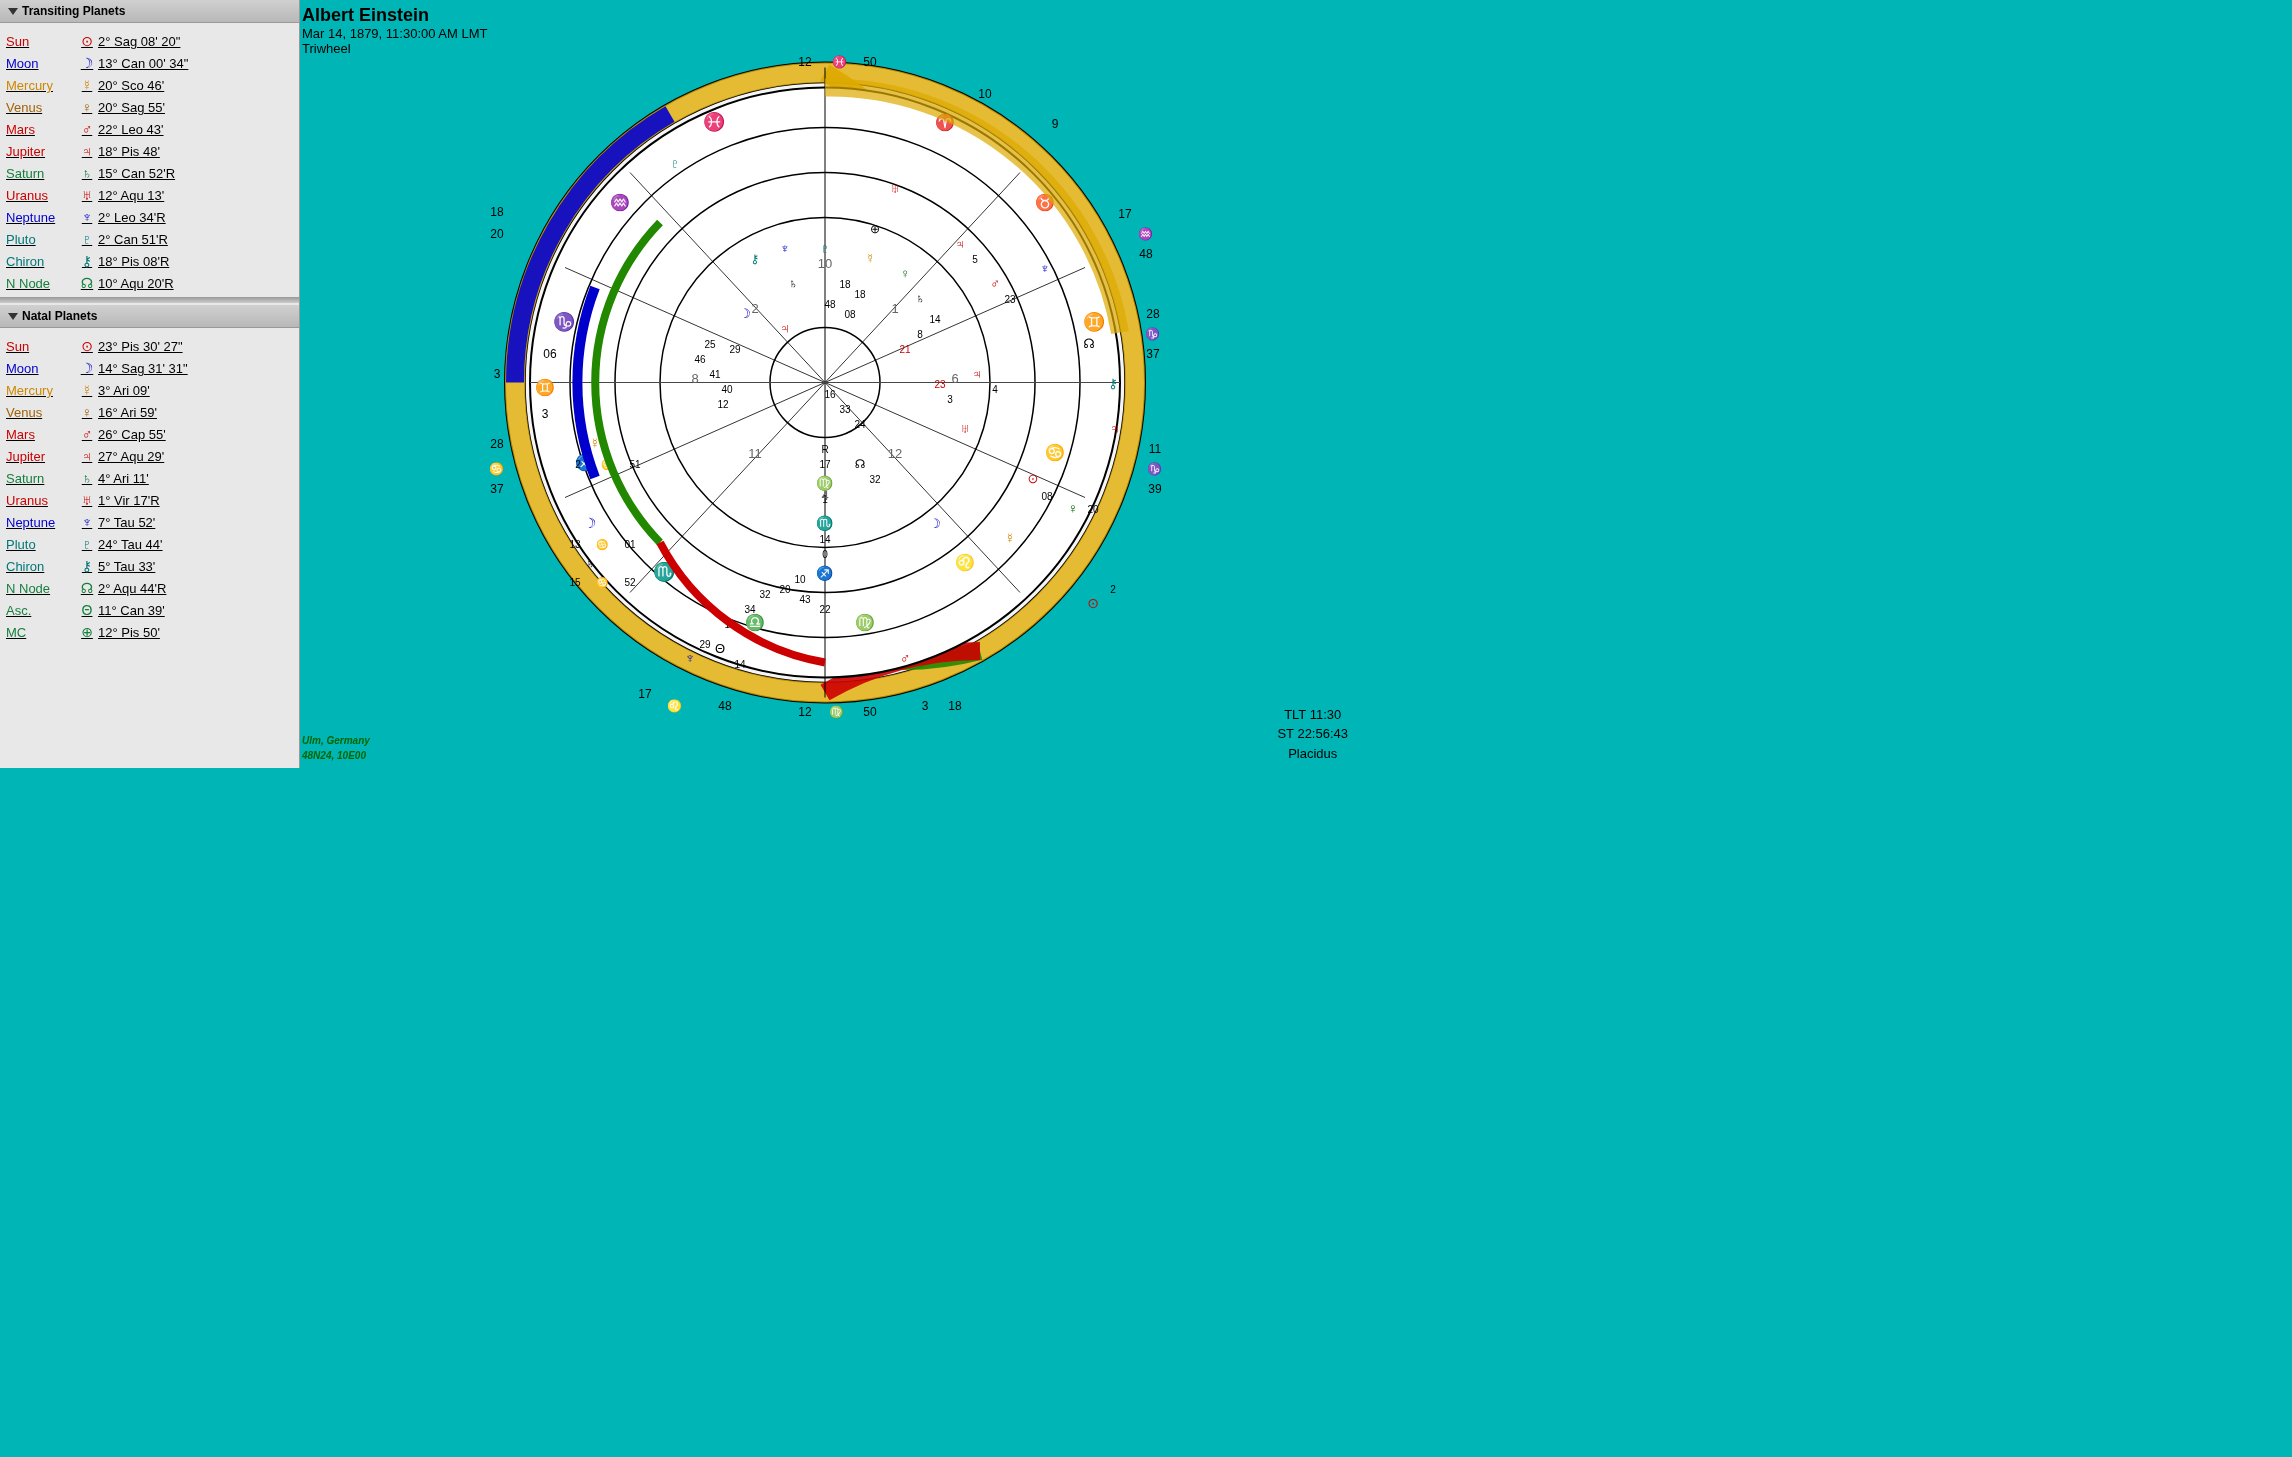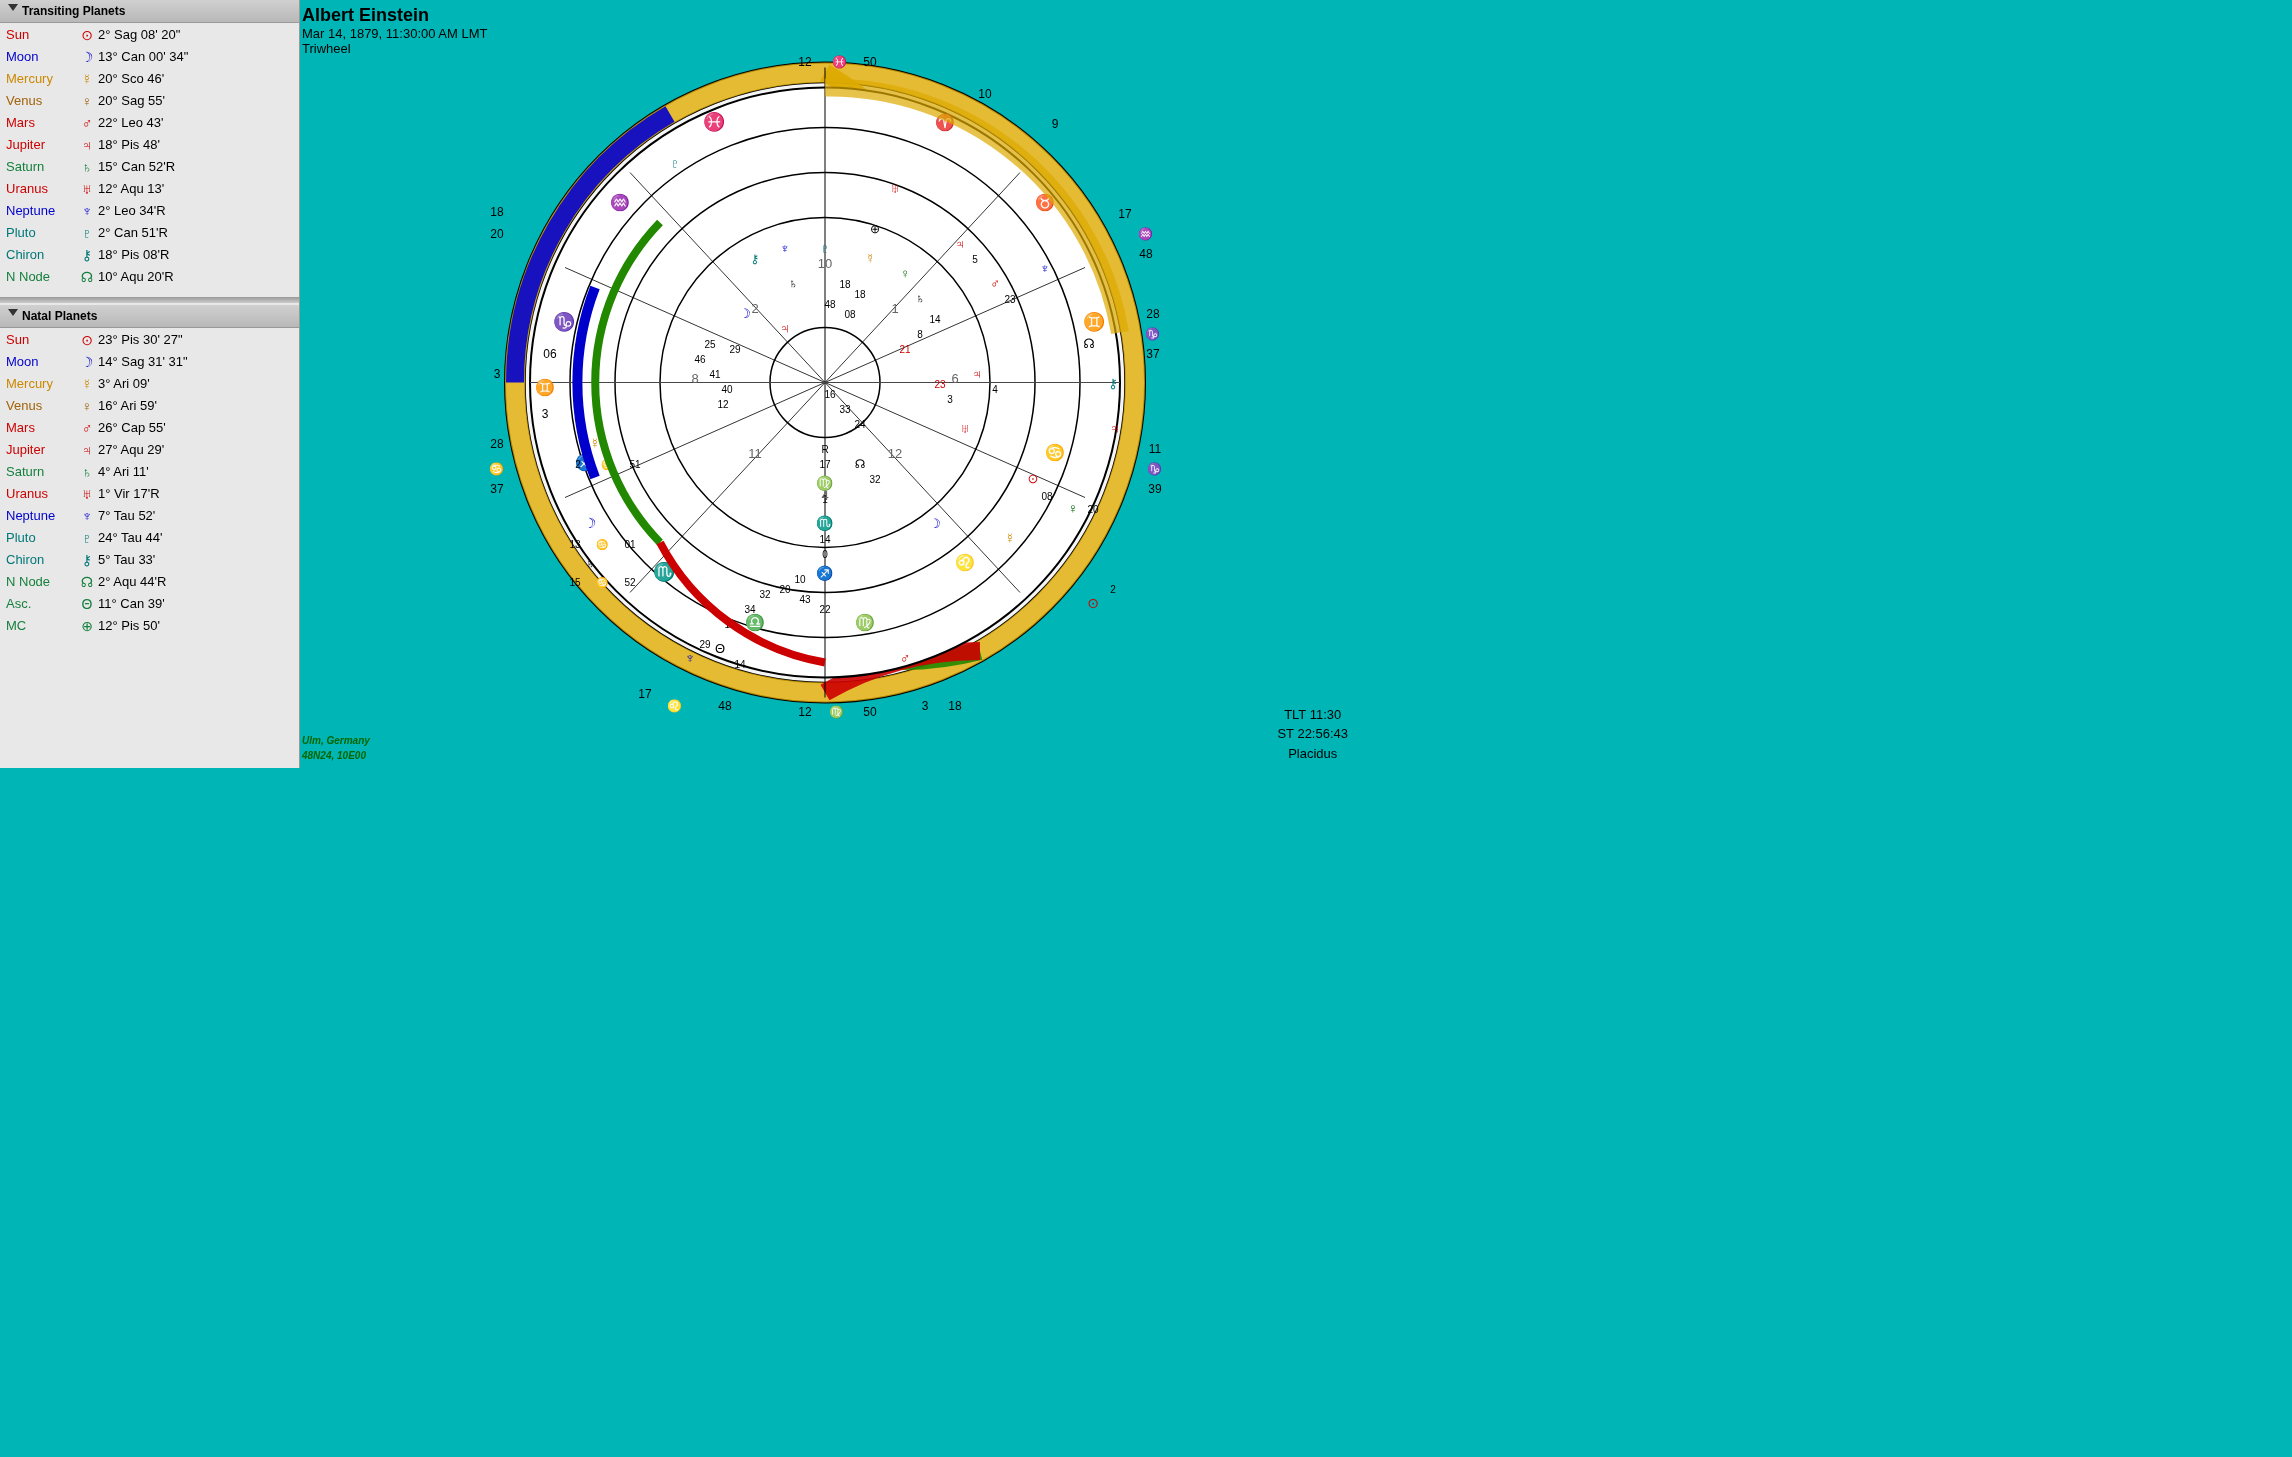--- a/index.html
+++ b/index.html
@@ -23,41 +23,43 @@
       border-right: 1px solid #999;
     }
 
     .panel-header {
       background: linear-gradient(to bottom, #d0d0d0, #b8b8b8);
       border-bottom: 1px solid #999;
       padding: 4px 8px;
       font-weight: bold;
       font-size: 12px;
       display: flex;
+      align-items: center;
       gap: 4px;
     }
 
     .triangle-down {
       width: 0; height: 0;
       border-left: 5px solid transparent;
       border-right: 5px solid transparent;
       border-top: 7px solid #333;
       display: inline-block;
     }
 
     .planet-table {
       padding: 4px 6px;
       width: 100%;
     }
 
     .planet-row {
       display: flex;
-      align-items: flex-start;
+      align-items: flex-end;
       height: 22px;
       font-size: 13px;
+      text-decoration: underline;
     }
 
     .planet-name {
       width: 70px;
       font-weight: normal;
     }
     .planet-symbol {
       width: 22px;
       text-align: center;
       font-size: 14px;

